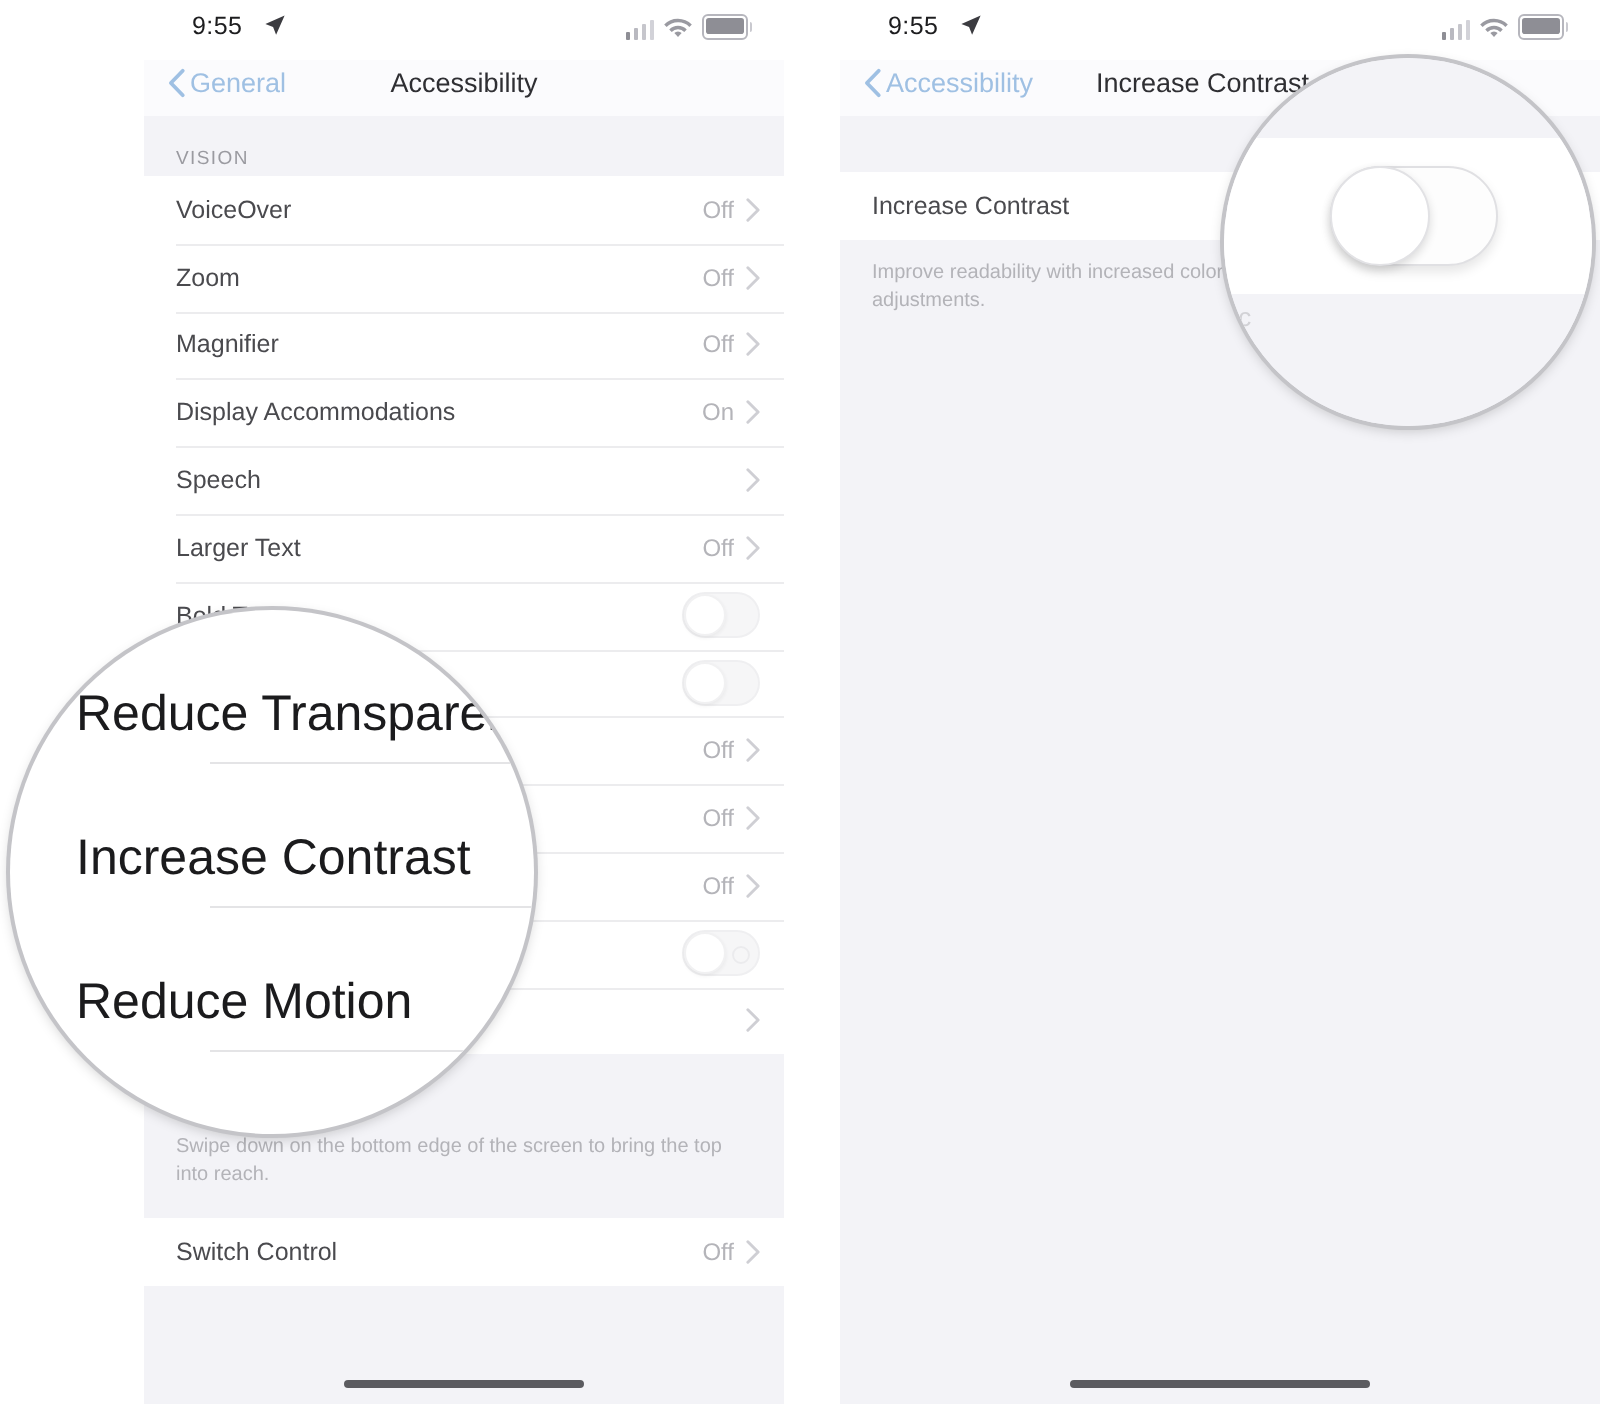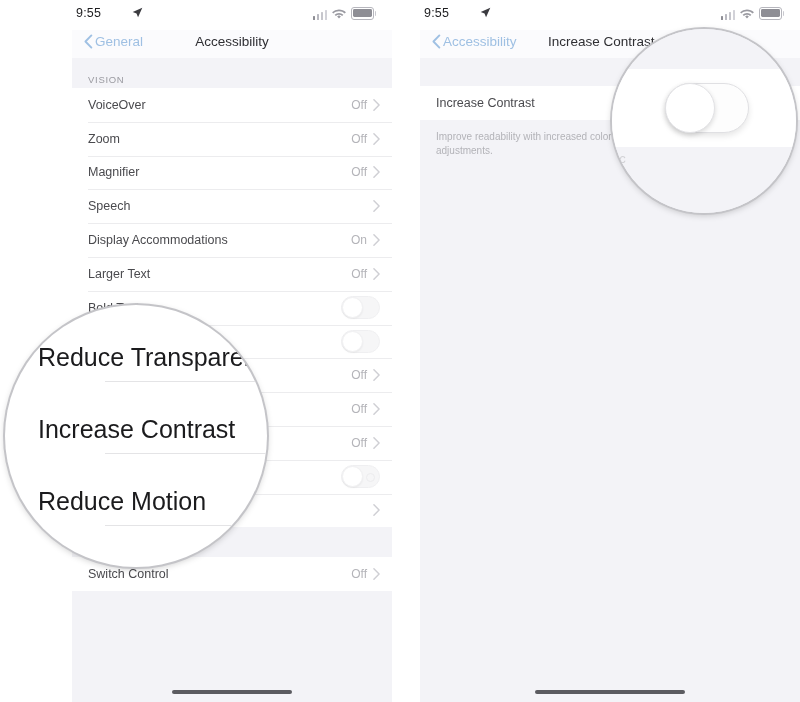--- a/index.html
+++ b/index.html
@@ -14,21 +14,21 @@
 
   
   .phone{position:absolute;top:0;height:702px;overflow:hidden;background:#f3f3f7;}
   #phone-left{left:72px;width:320px;}
   #phone-right{left:420px;width:380px;}
 
   .statusbar{
     height:30px;background:#ffffff;position:relative;
   }
   .sb-time{
-    position:absolute;left:4px;top:6px;font-size:12.5px;color:#1d1d1f;
+    position:absolute;left:24px;top:6px;font-size:12.5px;color:#1d1d1f;
     letter-spacing:.2px;font-weight:500;
   }
   .sb-loc{position:absolute;left:60px;top:7px;width:11px;height:11px;color:#2a2a2e;}
   .sb-right{position:absolute;right:18px;top:7px;display:flex;align-items:flex-end;gap:5px;}
   .bars{display:flex;align-items:flex-end;gap:1.5px;height:11px;}
   .bars i{display:block;width:2.5px;background:#b9b9c0;border-radius:.5px;}
   .bars i:nth-child(1){height:3.5px;background:#8e8e95;}
   .bars i:nth-child(2){height:5.5px;background:#b9b9c0;}
   .bars i:nth-child(3){height:7.5px;background:#c6c6cc;}
   .bars i:nth-child(4){height:9.5px;background:#d2d2d8;}
@@ -204,33 +204,33 @@
           <span class="row-label">Magnifier</span>
           <span class="row-acc">
             <span class="row-val">Off</span>
             <svg class="chev-r" viewBox="0 0 8 14">
                 <path d="M1 1l6 6-6 6" fill="none" stroke="#cfcfd4" stroke-width="1.7" stroke-linecap="round" stroke-linejoin="round"></path>
               </svg>
           </span>
         </div>
 
         <div class="row">
+          <span class="row-label">Display Accommodations</span>
+          <span class="row-acc">
+            <span class="row-val">On</span>
+            <svg class="chev-r" viewBox="0 0 8 14">
+                <path d="M1 1l6 6-6 6" fill="none" stroke="#cfcfd4" stroke-width="1.7" stroke-linecap="round" stroke-linejoin="round"></path>
+              </svg>
+          </span>
+        </div>
+
+        <div class="row">
           <span class="row-label">Speech</span>
           <span class="row-acc">
             <span class="row-val"></span>
-            <svg class="chev-r" viewBox="0 0 8 14">
-                <path d="M1 1l6 6-6 6" fill="none" stroke="#cfcfd4" stroke-width="1.7" stroke-linecap="round" stroke-linejoin="round"></path>
-              </svg>
-          </span>
-        </div>
-
-        <div class="row">
-          <span class="row-label">Display Accommodations</span>
-          <span class="row-acc">
-            <span class="row-val">On</span>
             <svg class="chev-r" viewBox="0 0 8 14">
                 <path d="M1 1l6 6-6 6" fill="none" stroke="#cfcfd4" stroke-width="1.7" stroke-linecap="round" stroke-linejoin="round"></path>
               </svg>
           </span>
         </div>
 
         <div class="row">
           <span class="row-label">Larger Text</span>
           <span class="row-acc">
             <span class="row-val">Off</span>
@@ -303,20 +303,21 @@
             <svg class="chev-r" viewBox="0 0 8 14">
                 <path d="M1 1l6 6-6 6" fill="none" stroke="#cfcfd4" stroke-width="1.7" stroke-linecap="round" stroke-linejoin="round"></path>
               </svg>
           </span>
         </div>
       </div>
 
       <div class="sec-head">INTERACTION</div>
 
 
+      <div class="footnote">Swipe down on the bottom edge of the screen to bring the top into reach.</div>
 
       <div class="group">
         <div class="row">
           <span class="row-label">Switch Control</span>
           <span class="row-acc">
             <span class="row-val">Off</span>
             <svg class="chev-r" viewBox="0 0 8 14">
                 <path d="M1 1l6 6-6 6" fill="none" stroke="#cfcfd4" stroke-width="1.7" stroke-linecap="round" stroke-linejoin="round"></path>
               </svg>
           </span>

